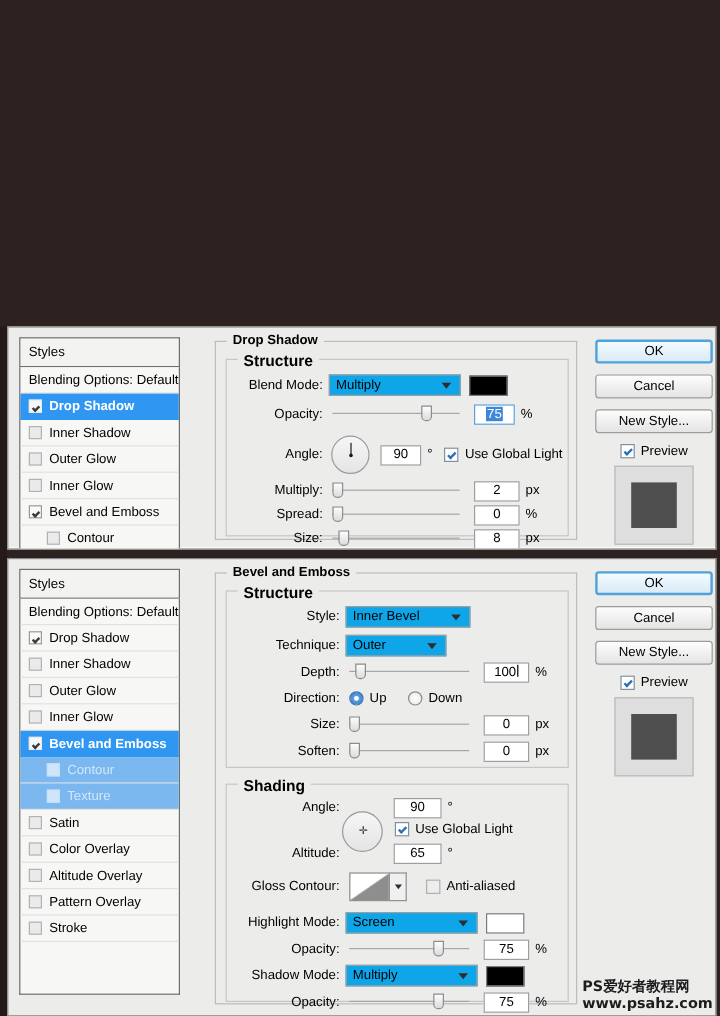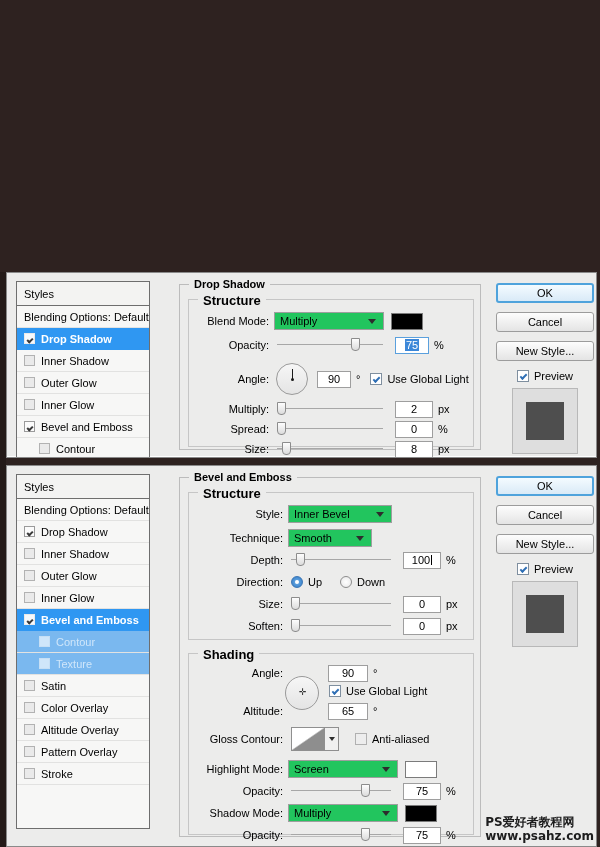--- a/index.html
+++ b/index.html
@@ -75,21 +75,21 @@
   .row{position:absolute;display:flex;align-items:center;height:18px;}
   .lbl{text-align:right;font-size:11px;white-space:nowrap;}
   .ffield{height:17px;border:1px solid #9e9e9e;background:#fff;box-sizing:border-box;
     display:flex;align-items:center;padding:0 4px;font-size:11px;}
   .ffield.sel-val{border-color:#5aa0dd;}
   .ffield.sel-val span{background:#3c87d8;color:#fff;padding:0 1px;}
   .ffield.caret span:after{content:"";display:inline-block;width:1px;height:10px;
     background:#000;margin-left:1px;vertical-align:-1px;}
   .unit{font-size:11px;margin-left:5px;}
 
-  .combo{height:18px;border:1px solid #9e9e9e;background:#22c55e;box-sizing:border-box;
+  .combo{height:18px;border:1px solid #9e9e9e;background:#0ea5e9;box-sizing:border-box;
     display:flex;align-items:center;padding-left:5px;font-size:11px;position:relative;}
   .combo .arw{position:absolute;right:7px;top:50%;margin-top:-2px;
     width:0;height:0;border-left:4px solid transparent;border-right:4px solid transparent;
     border-top:5px solid #2d2d2d;}
   .swatch{height:17px;border:1px solid #7b7b7b;box-sizing:border-box;}
 
   .slider{position:relative;height:14px;}
   .slider .track{position:absolute;left:0;right:0;top:6px;height:1px;background:#a7a7a7;}
   .knob{position:absolute;top:0;width:9px;height:13px;background:linear-gradient(#fdfdfd,#dcdcdc);
     border:1px solid #8c8c8c;border-radius:0 0 4px 4px;box-sizing:border-box;}
@@ -361,21 +361,21 @@
           <span class="lbl" style="width:88px;">Style:</span>
           <div class="combo" style="width:104px;margin-left:5px;">
             <span>Inner Bevel</span>
             <i class="arw"></i>
           </div>
         </div>
 
         <div class="row" style="left:6px;top:36px;">
           <span class="lbl" style="width:88px;">Technique:</span>
           <div class="combo" style="width:84px;margin-left:5px;">
-            <span>Smooth</span>
+            <span>Outer</span>
             <i class="arw"></i>
           </div>
         </div>
 
         <div class="row" style="left:6px;top:58px;">
           <span class="lbl" style="width:88px;">Depth:</span>
           <div class="slider" style="width:100px;margin-left:8px;">
             <div class="track"></div>
             <div class="knob" style="left:5px;"></div>
           </div>

